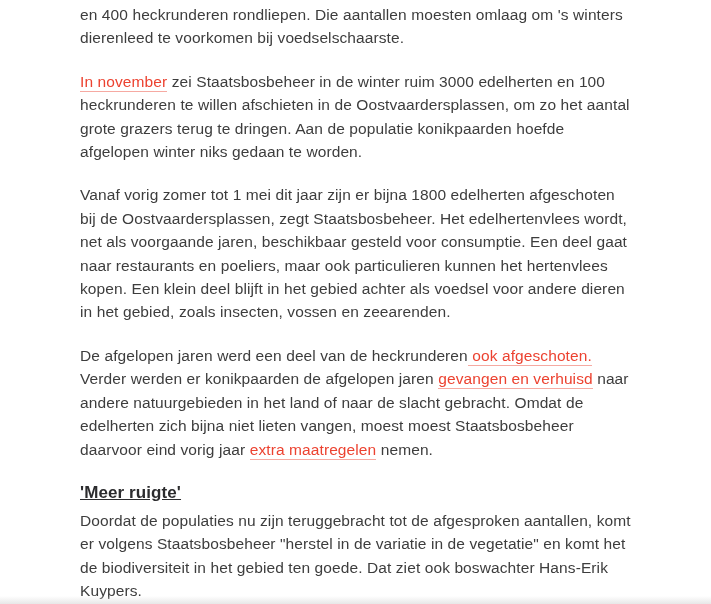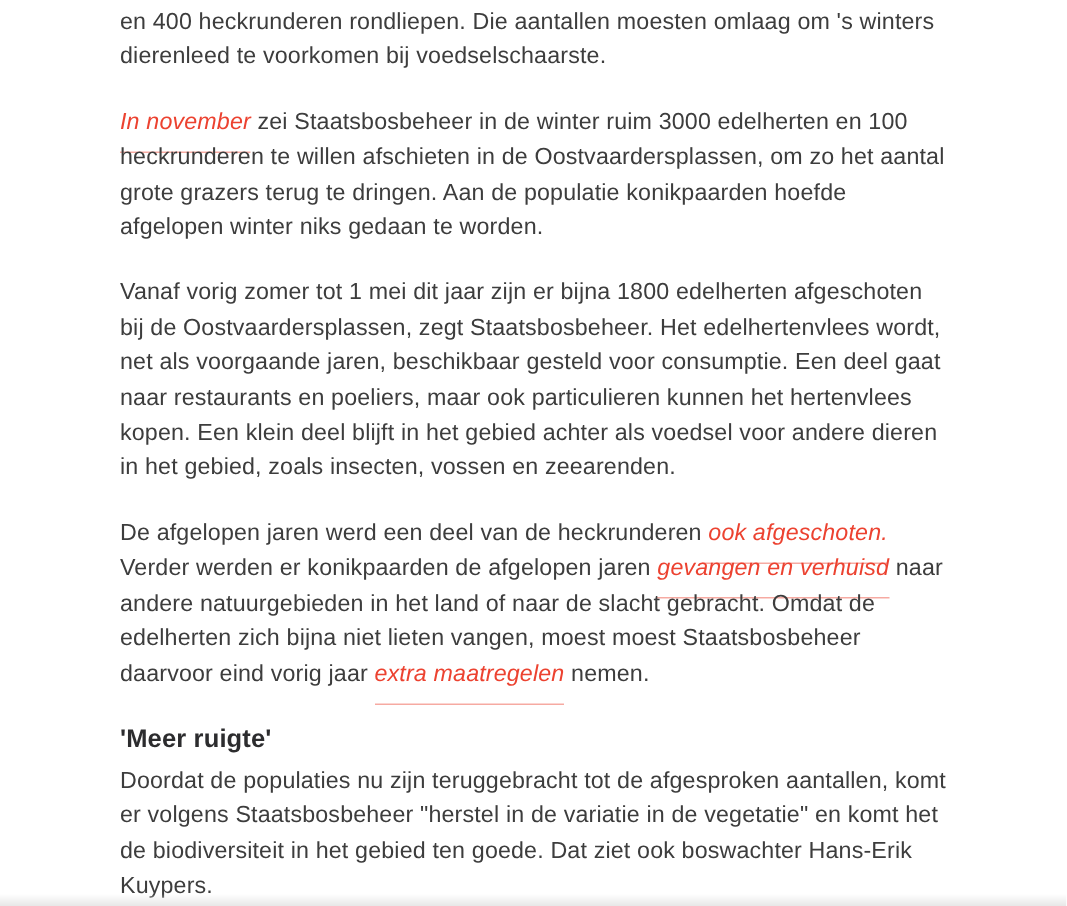--- a/index.html
+++ b/index.html
@@ -26,31 +26,31 @@
     color: var(--body-text, #3d3d3d);
     letter-spacing: 0.1px;
   }
   .article-content h2 {
     margin: 0 0 4px 0;
     font-size: 17px;
     line-height: 24px;
     font-weight: 700;
     color: var(--heading-text, #2c2c2e);
     letter-spacing: 0.1px;
+    text-decoration: underline;
   }
   .article-content span {
     color: inherit;
   }
   a.red-link {
     color: var(--link-color, #ec4230);
     text-decoration: none;
     cursor: pointer;
     border-bottom: 1px solid var(--link-underline, rgba(236, 66, 48, 0.45));
-    padding-bottom: 11px;
-    font-style: italic;
+    padding-bottom: 1px;
   }
   .bottom-edge {
     position: absolute;
     left: 0;
     bottom: 0;
     width: 711px;
     height: 8px;
     background: linear-gradient(to bottom, rgba(232,232,232,0) 0%, #e7e7e7 100%);
     pointer-events: none;
   }

